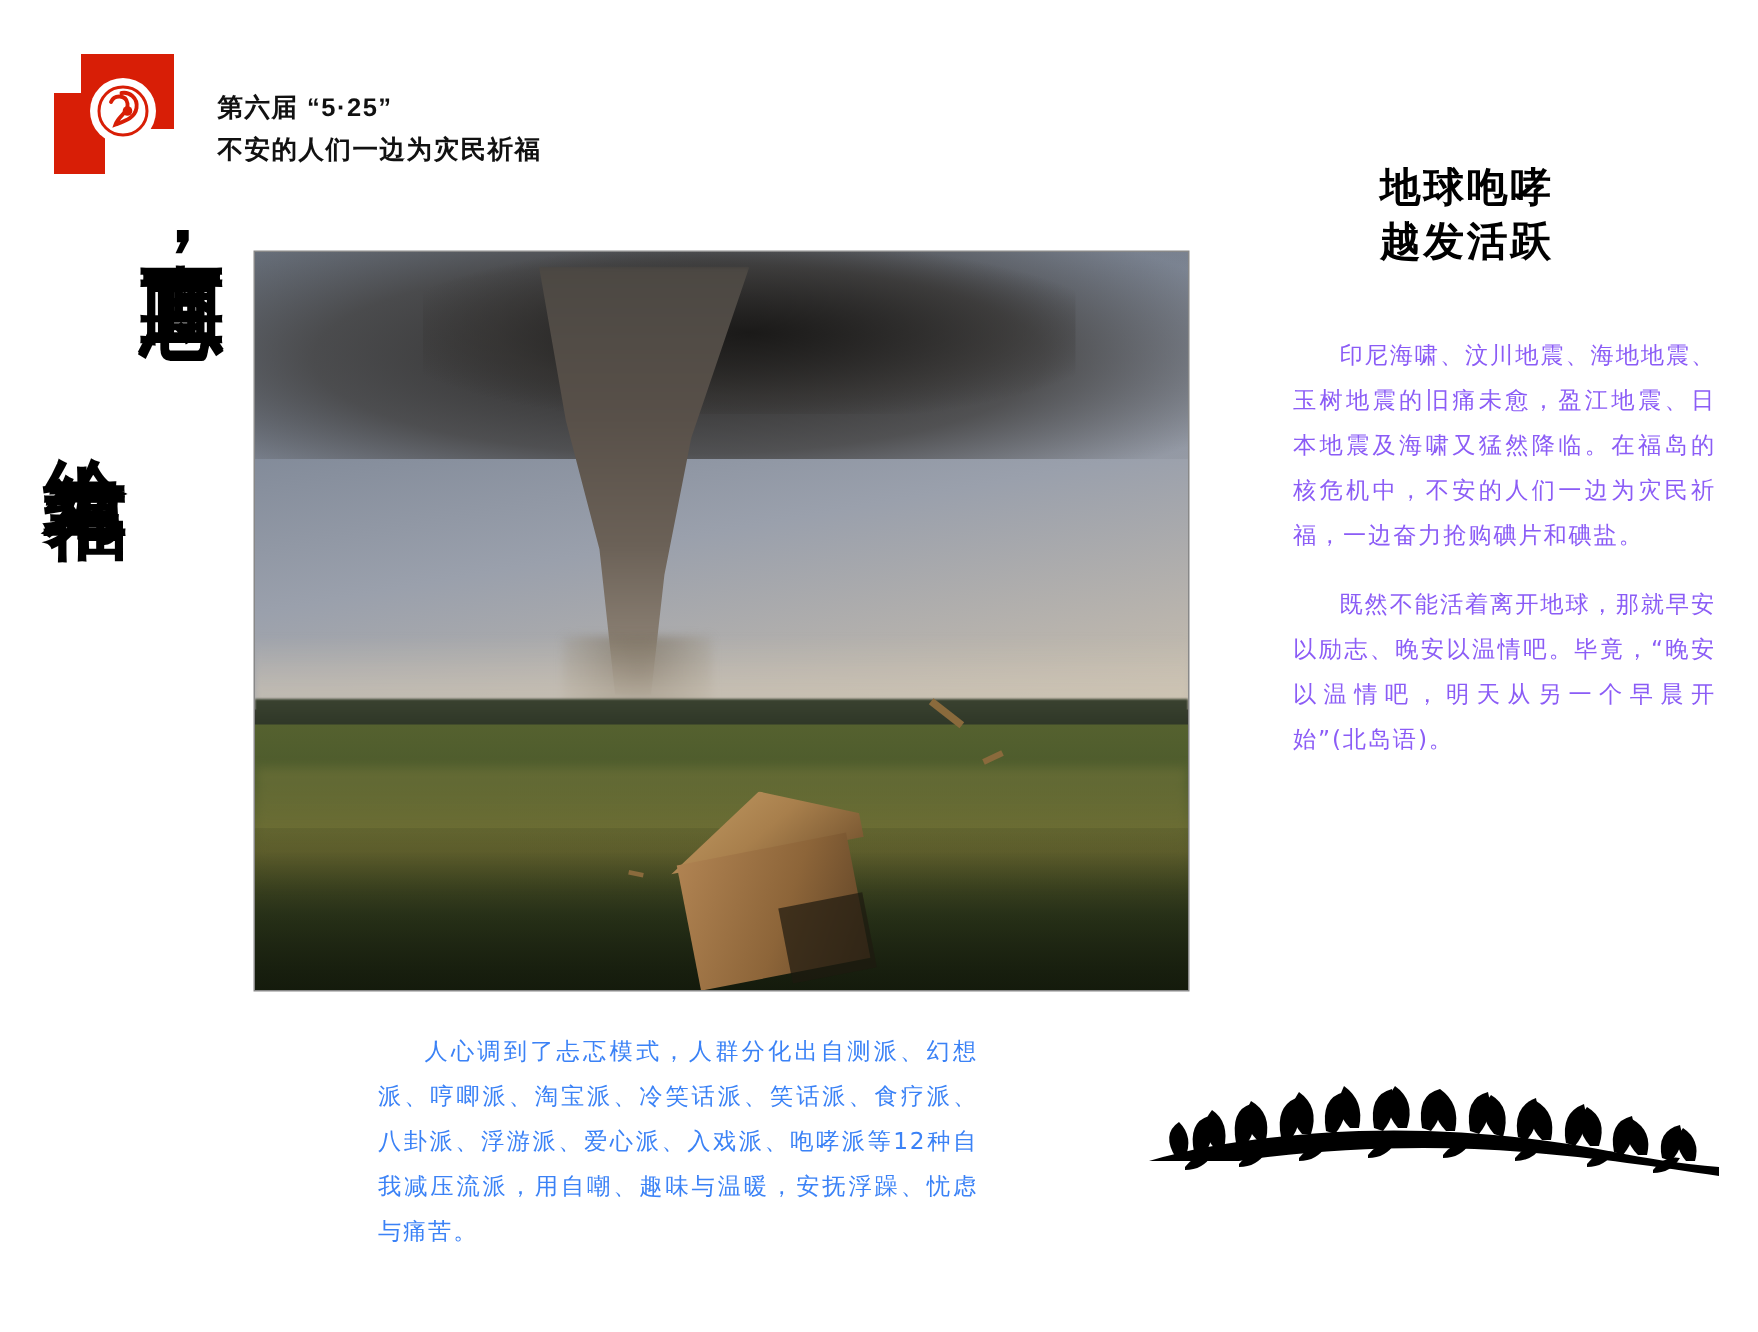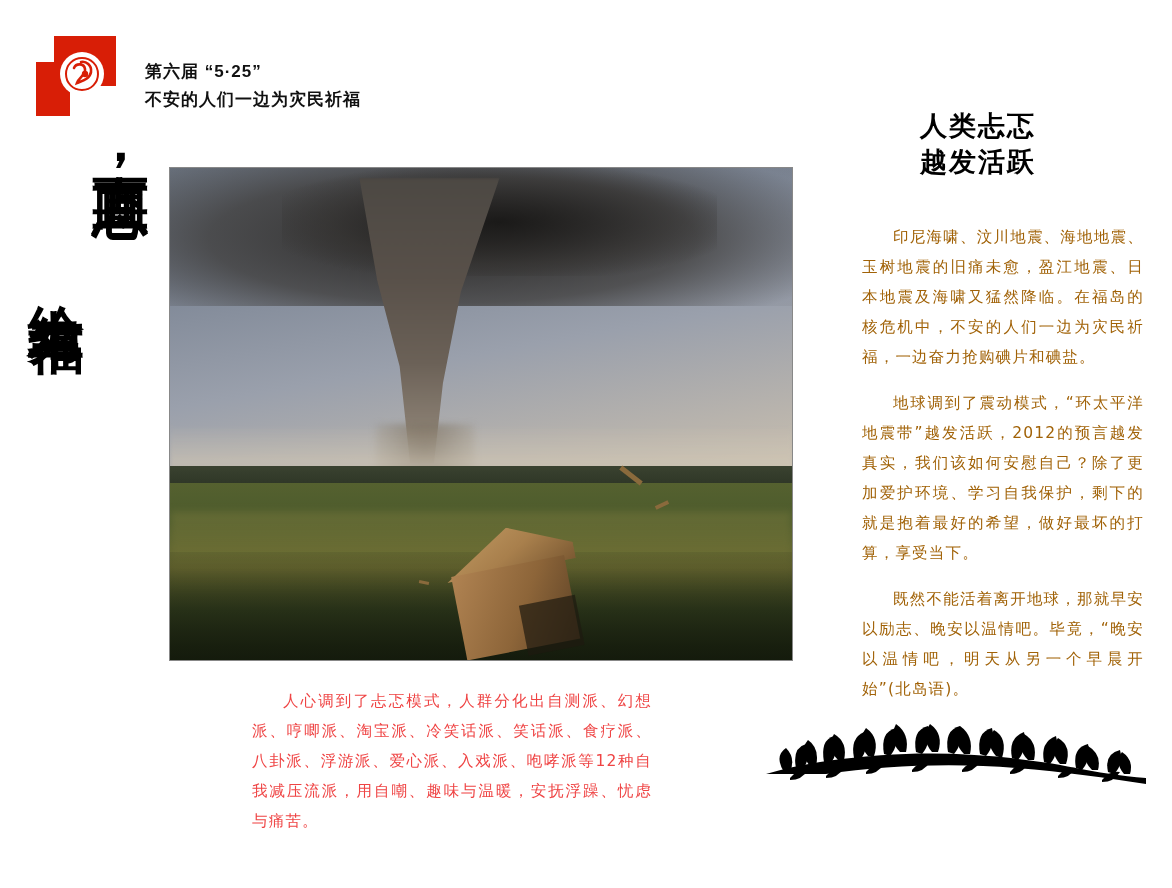--- a/index.html
+++ b/index.html
@@ -244,39 +244,39 @@
     color: #000000;
     letter-spacing: 2px;
   }
 
   
   .right-body {
     position: absolute;
     left: 862px;
     top: 222px;
     width: 282px;
-    color: #a16207;
+    color: #8b5cf6;
     font-family: "DejaVu Sans", "Liberation Sans", sans-serif;
     font-size: 15.5px;
     line-height: 30px;
     letter-spacing: 1.2px;
     text-align: justify;
   }
   .right-body p {
     margin: 0 0 16px 0;
     text-indent: 2em;
   }
 
   
   .bottom-copy {
     position: absolute;
     left: 252px;
     top: 686px;
     width: 400px;
-    color: #ef4444;
+    color: #3b82f6;
     font-family: "DejaVu Sans", "Liberation Sans", sans-serif;
     font-size: 15.5px;
     line-height: 30px;
     letter-spacing: 1.2px;
     text-align: justify;
   }
   .bottom-copy p {
     margin: 0;
     text-indent: 2em;
   }
@@ -331,27 +331,26 @@
       <div class="house-roof"></div>
       <div class="house-body"></div>
       <div class="house-shadow"></div>
     </div>
     <div class="debris debris-1"></div>
     <div class="debris debris-2"></div>
     <div class="debris debris-3"></div>
   </div>
 
   <div class="right-headline">
-    <div>人类忐忑</div>
+    <div>地球咆哮</div>
     <div>越发活跃</div>
   </div>
 
   <div class="right-body">
     <p>印尼海啸、汶川地震、海地地震、玉树地震的旧痛未愈，盈江地震、日本地震及海啸又猛然降临。在福岛的核危机中，不安的人们一边为灾民祈福，一边奋力抢购碘片和碘盐。</p>
-    <p>地球调到了震动模式，“环太平洋地震带”越发活跃，2012的预言越发真实，我们该如何安慰自己？除了更加爱护环境、学习自我保护，剩下的就是抱着最好的希望，做好最坏的打算，享受当下。</p>
     <p>既然不能活着离开地球，那就早安以励志、晚安以温情吧。毕竟，“晚安以温情吧，明天从另一个早晨开始”(北岛语)。</p>
   </div>
 
   <div class="bottom-copy">
     <p>人心调到了忐忑模式，人群分化出自测派、幻想派、哼唧派、淘宝派、冷笑话派、笑话派、食疗派、八卦派、浮游派、爱心派、入戏派、咆哮派等12种自我减压流派，用自嘲、趣味与温暖，安抚浮躁、忧虑与痛苦。</p>
   </div>
 
   <svg class="ornament" viewBox="0 0 380 70">
     <g fill="#000000">
       <path d="M0 52 C40 40 90 34 140 32 C200 30 260 36 310 46 C330 50 355 54 380 56 L380 62 C340 56 300 50 250 46 C190 41 120 43 60 52 Z"></path>

